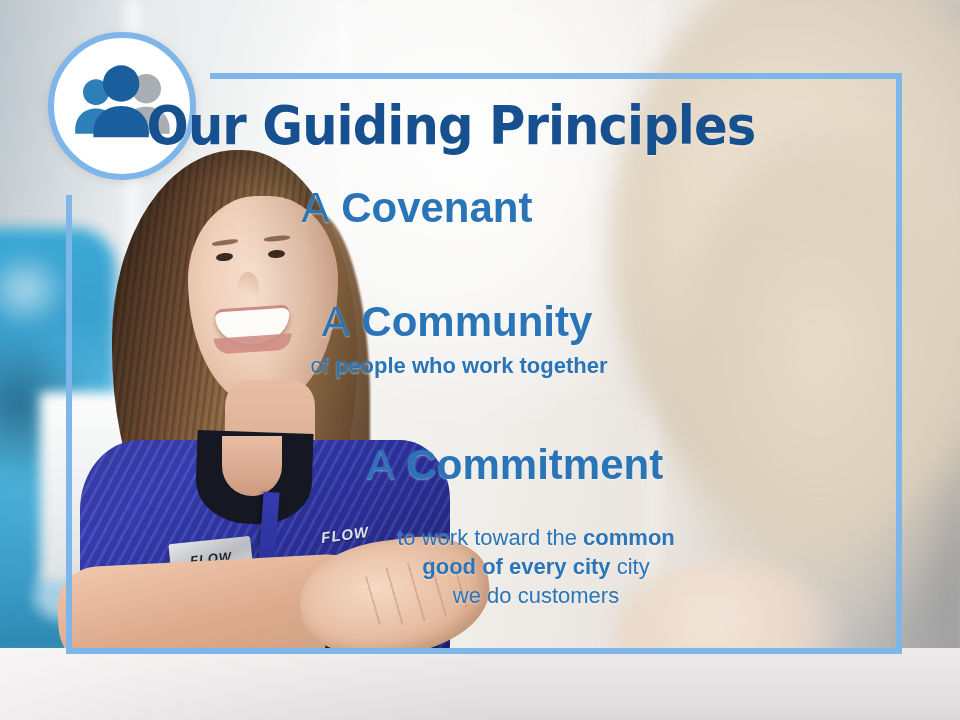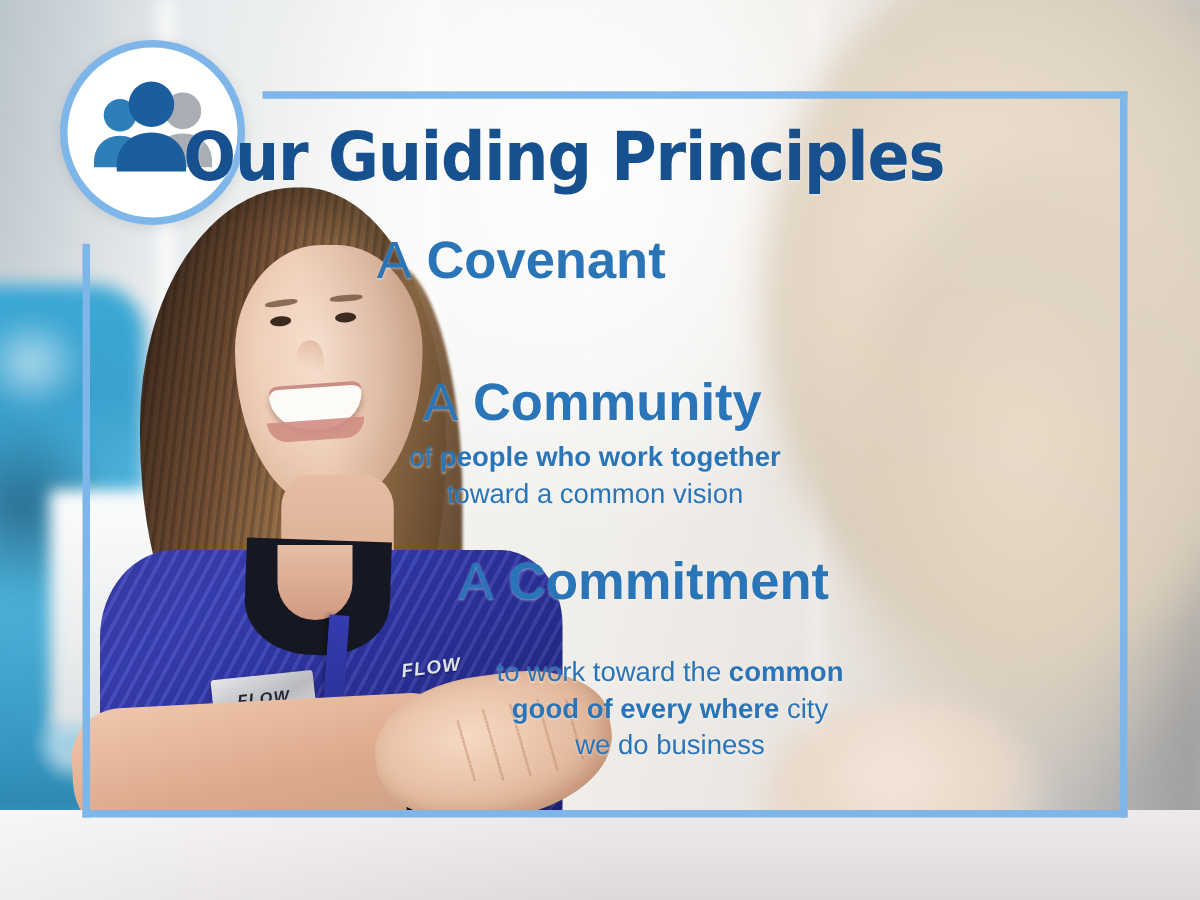--- a/index.html
+++ b/index.html
@@ -286,21 +286,21 @@
     font-size:22px;
     color:var(--blue);
     line-height:1.32;
     margin-top:7px;
     text-shadow:0 1px 2px rgba(255,255,255,.5);
   }
   .p-sub b{ font-weight:bold; }
 
   #p1 { top:186px; }
   #p1 .p-head{ padding-right:2px; }
-  #p2 { top:300px;margin-left:17px; }
+  #p2 { top:300px; }
   #p3 { top:443px; }
 
   
   #p2 .p-head{ padding-left:92px; }
   #p2 .p-sub { padding-left:96px; }
   #p3 .p-head{ padding-left:208px; }
   #p3 .p-sub { padding-left:250px;margin-top:36px; }
   #p1 .p-head{ padding-left:14px; }
   #p1 .p-sub { padding-left:22px; }
 </style>
@@ -386,24 +386,24 @@
       <span class="art">A</span>
       <span class="word">Covenant</span>
     </div>
   </div>
 
   <div class="principle" id="p2">
     <div class="p-head">
       <span class="art">A</span>
       <span class="word">Community</span>
     </div>
-    <div class="p-sub"><span>of </span><b>people who work together</b><br><span>toward a common vision</span></div>
+    <div class="p-sub"><span>of </span><b>people who work together</b><br></div>
   </div>
 
   <div class="principle" id="p3">
     <div class="p-head">
       <span class="art">A</span>
       <span class="word">Commitment</span>
     </div>
-    <div class="p-sub"><span>to work toward the </span><b>common</b><br><b>good of every where</b><span> city</span><br><span>we do business</span></div>
+    <div class="p-sub"><span>to work toward the </span><b>common</b><br><b>good of every city</b><span> city</span><br><span>we do customers</span></div>
   </div>
 
 </div>
 
 </body></html>

